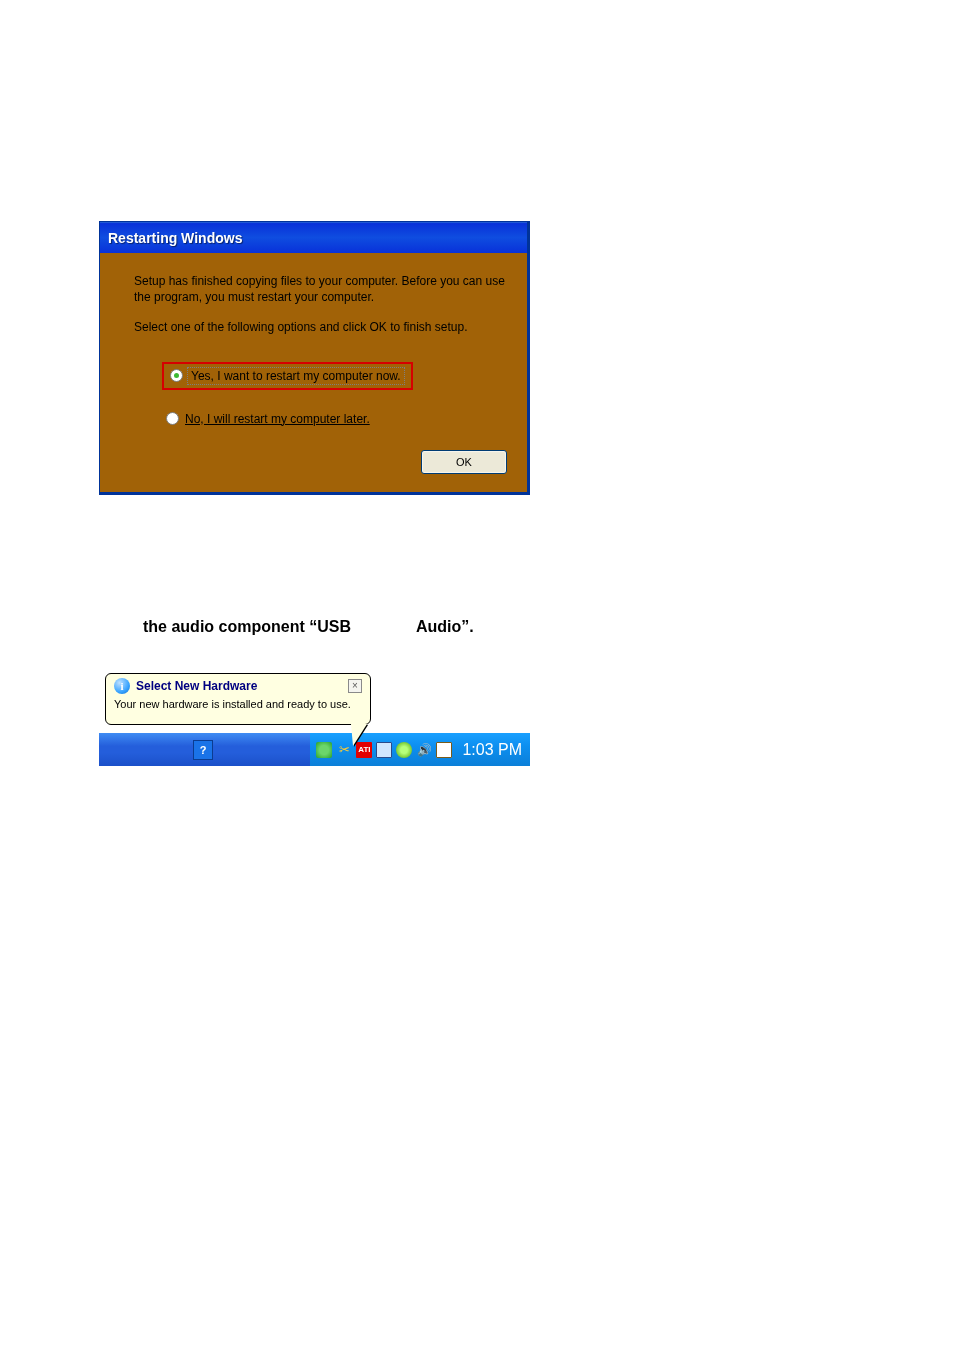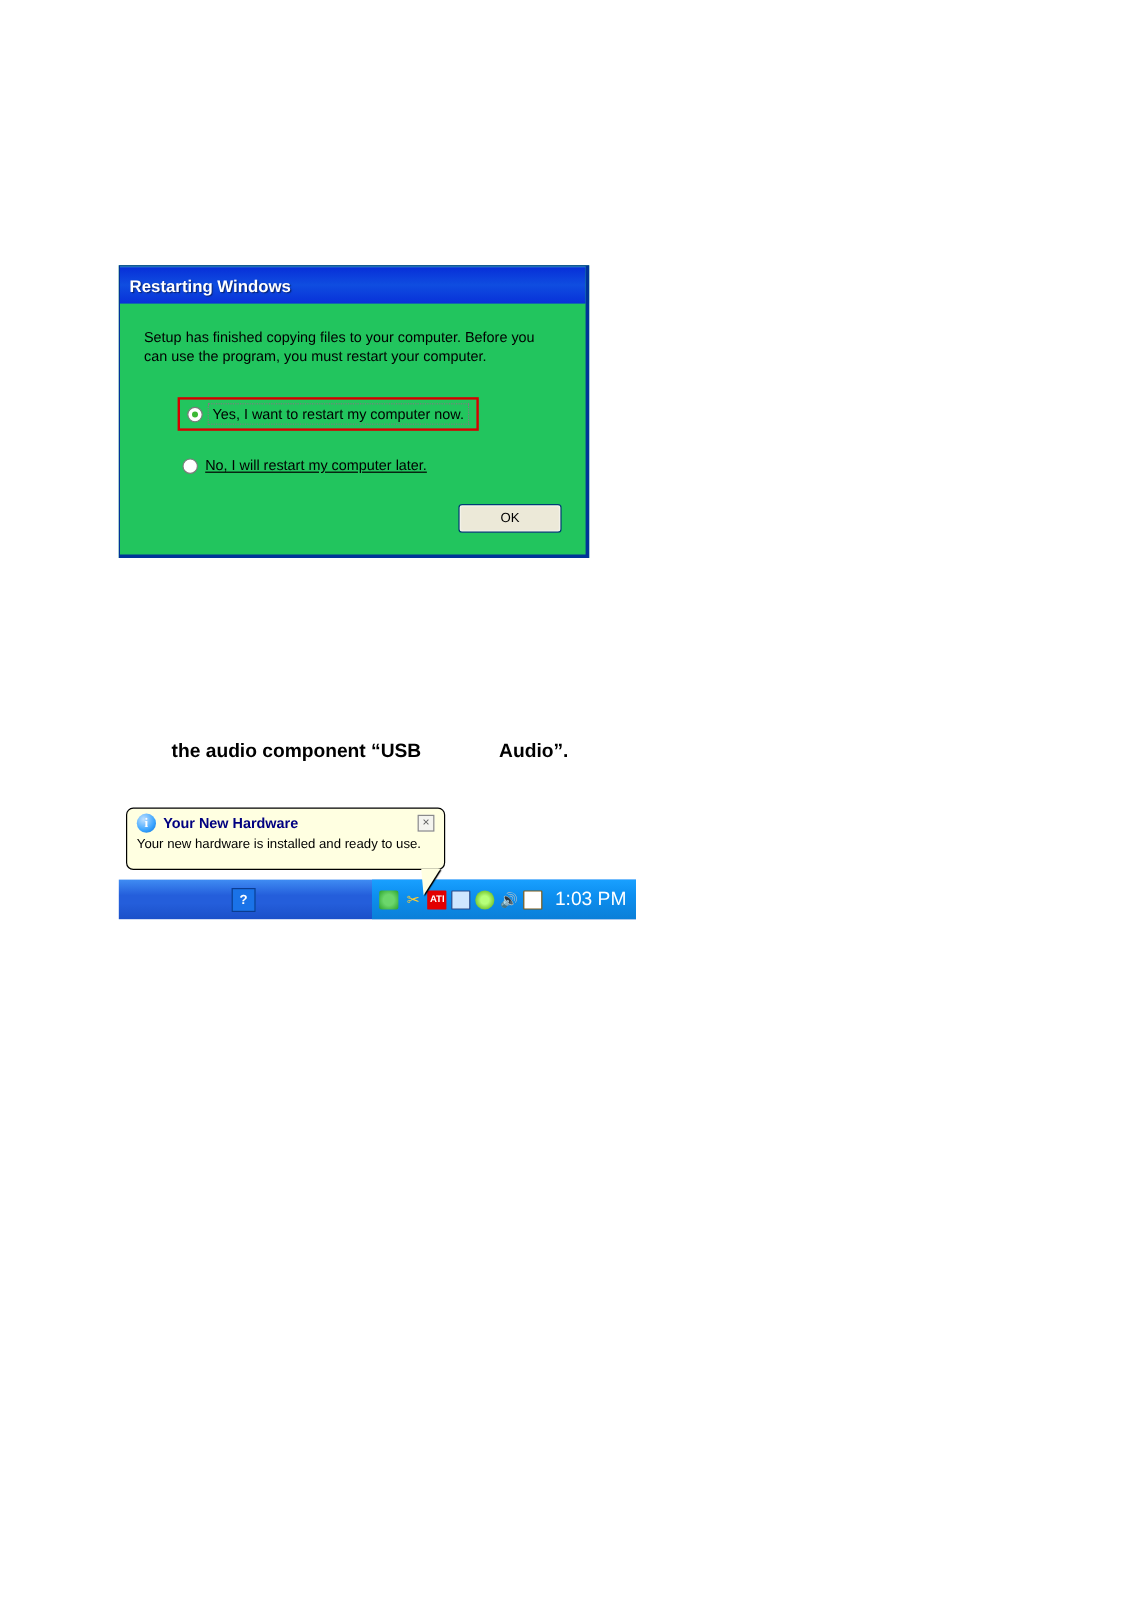--- a/index.html
+++ b/index.html
@@ -13,42 +13,42 @@
       background: #ffffff;
       font-family: Tahoma, Verdana, Arial, sans-serif;
       position: relative;
     }
 
     
     .restart-dialog {
       position: absolute;
       left: 99px;
       top: 221px;
-      width: 392px;
-      background: #22c55e;
+      width: 431px;
+      background: #a16207;
       border-top: 1px solid #003399;
       border-left: 1px solid #003399;
       border-right: 3px solid #003399;
       border-bottom: 3px solid #003399;
     }
     .title-bar {
       background: linear-gradient(to bottom, #2a6cd6 0%, #0831d9 5%, #0f4de0 50%, #0831d9 100%);
       height: 31px;
       display: flex;
       align-items: center;
       padding: 0 8px;
     }
     .title-text {
       color: #ffffff;
       font-weight: bold;
       font-size: 14px;
       text-shadow: 1px 1px 1px rgba(0,0,0,0.5);
     }
     .dialog-body {
-      padding: 20px 20px 18px 20px;
+      padding: 20px 20px 18px 34px;
       font-size: 12px;
       color: #000000;
       border-radius: 21px;
     }
     .dialog-para {
       line-height: 1.35;
       margin-bottom: 14px;
     }
     .option-wrap {
       margin-left: 28px;
@@ -261,20 +261,21 @@
   </style>
 </head>
 <body>
 
 <div class="restart-dialog">
   <div class="title-bar">
     <span class="title-text">Restarting Windows</span>
   </div>
   <div class="dialog-body">
     <p class="dialog-para">Setup has finished copying files to your computer.  Before you can use the program, you must restart your computer.</p>
+    <p class="dialog-para" style="margin-bottom:0">Select one of the following options and click OK to finish setup.</p>
 
     <div class="option-wrap">
       <div class="option-highlight">
         <span class="radio selected"></span>
         <span class="dotted">Yes, I want to restart my computer now.</span>
       </div>
       <br>
       <div class="option-plain">
         <span class="radio"></span>
         <span class="lbl">No, I will restart my computer later.</span>
@@ -292,21 +293,21 @@
   <span class="gap"></span>
   <span class="seg2">Audio”.</span>
 </div>
 
 <div class="taskbar-wrap">
 
   <div class="balloon">
     <div class="balloon-head">
       <div class="balloon-title">
         <span class="info-icon">i</span>
-        <span class="balloon-title-text">Your New Hardware</span>
+        <span class="balloon-title-text">Select New Hardware</span>
       </div>
       <span class="balloon-close">×</span>
     </div>
     <div class="balloon-body">Your new hardware is installed and ready to use.</div>
   </div>
   <div class="balloon-tail"></div>
 
   <div class="taskbar">
     <div class="task-left">
       <div class="lang-box">

